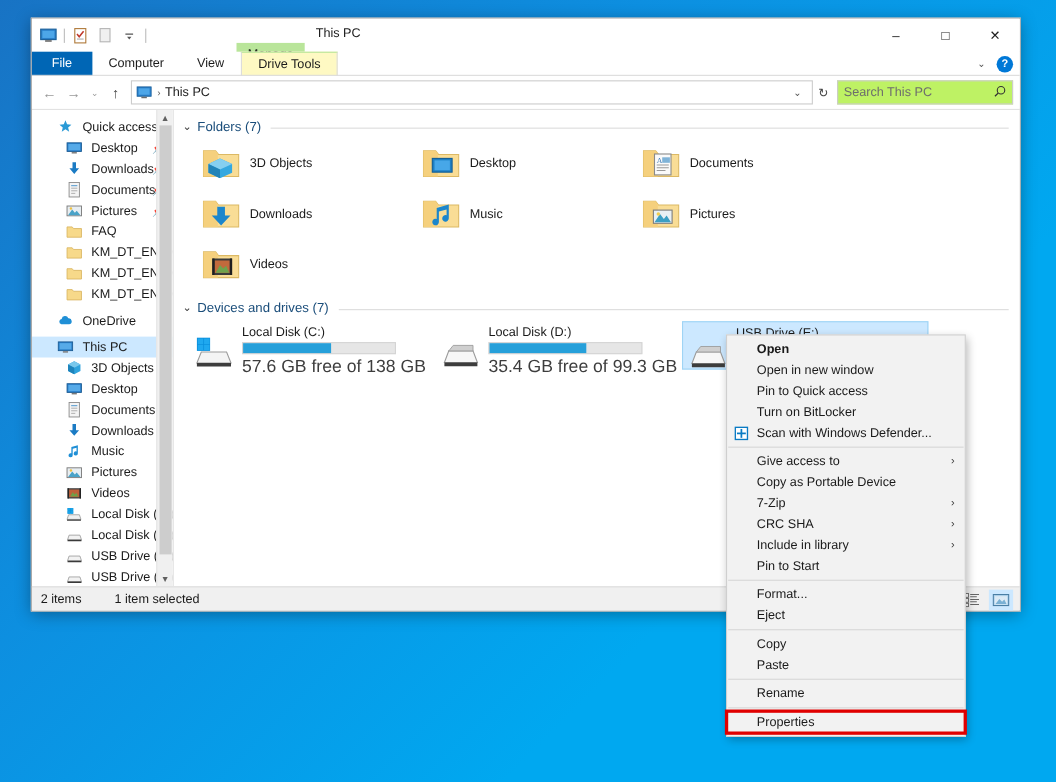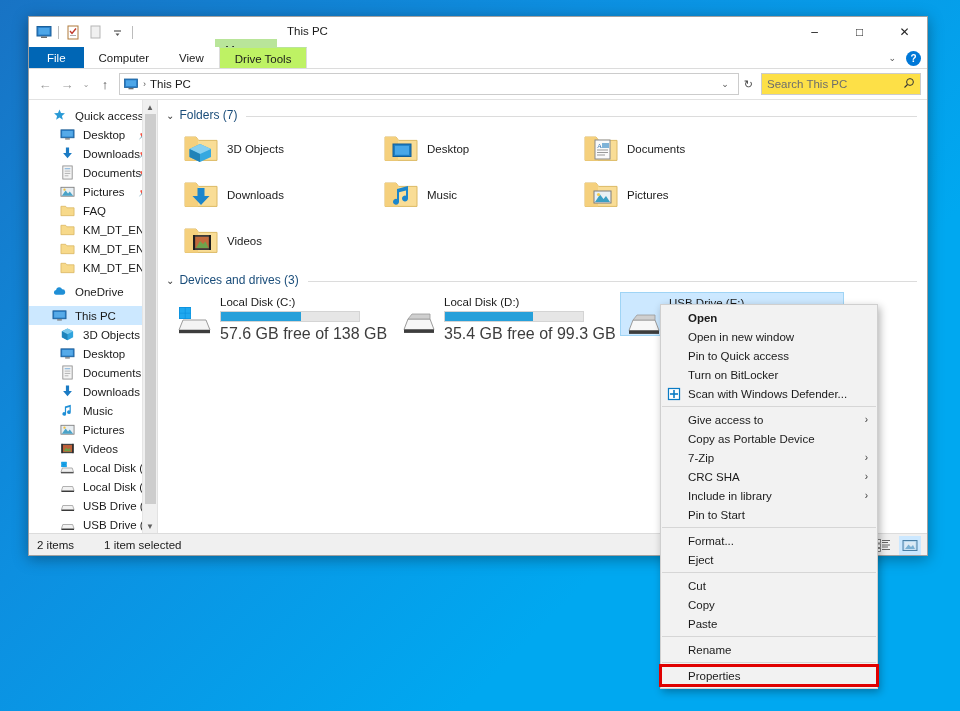--- a/index.html
+++ b/index.html
@@ -55,21 +55,21 @@
   .tabstrip {
     height: 22px; display: flex; align-items: stretch;
     background: #ffffff; flex: 0 0 22px; position: relative;
   }
   .tab {
     padding: 0 15px; display: flex; align-items: center;
     font-size: 11.5px; color: #1a1a1a; white-space: nowrap;
   }
   .tab.file { background: #0066b5; color: #ffffff; padding: 0 18px; }
   .tab.drive-tools {
-    background: #bef264; border-left: 1px solid #dcdcdc;
+    background: #fef9c3; border-left: 1px solid #dcdcdc;
     border-right: 1px solid #dcdcdc; border-top: 1px solid #b9e59a;
   }
   .ribbon-right {
     position: absolute; right: 6px; top: 0; height: 22px;
     display: flex; align-items: center; gap: 10px;
   }
   .chev-collapse { font-size: 9px; color: #555; }
   .help-btn {
     width: 15px; height: 15px; border-radius: 50%;
     background: #0078d7; color: #fff; font-size: 10px;
@@ -99,21 +99,21 @@
     padding: 0 4px; gap: 4px; margin-left: 2px;
   }
   .addr-pcicon { width: 15px; height: 15px; display: flex; align-items: center; }
   .addr-sep { font-size: 9px; color: #555; }
   .addr-text { font-size: 11.5px; color: #1a1a1a; }
   .addr-spacer { flex: 1; }
   .addr-chev { font-size: 9px; color: #555; padding: 0 5px; }
   .addr-refresh { font-size: 11px; color: #444; padding: 0 3px; }
   .searchbox {
     width: 160px; height: 22px; border: 1px solid #cccccc;
-    background: #fde047; display: flex; align-items: center;
+    background: #bef264; display: flex; align-items: center;
     padding: 0 5px; margin-left: 3px;
   }
   .search-ph { font-size: 11.5px; color: #6d6d6d; flex: 1; }
   .search-ico { font-size: 11px; color: #444; transform: scaleX(-1); }
 
   
   .winbody { flex: 1; display: flex; overflow: hidden; border-top: 1px solid #e2e2e2; }
 
   .navpane {
     width: 128px; background: #ffffff; position: relative;
@@ -640,21 +640,21 @@
                 <path d="M12 24 L16 17 L19 20 L21.5 17.5 L24.5 24 Z" fill="#6ea34c"></path>
                 <rect x="9" y="11" width="2" height="15" fill="#1f1f1f"></rect>
                 <rect x="25" y="11" width="2" height="15" fill="#1f1f1f"></rect>
               </svg></span>
             <span class="tile-lbl">Videos</span>
           </div>
         </div>
 
       <div class="grp-header" style="padding-top:10px;">
         <span class="grp-chev">⌄</span>
-        <span class="grp-title">Devices and drives (3)</span>
+        <span class="grp-title">Devices and drives (7)</span>
         <span class="grp-rule"></span>
       </div>
 
       <div class="drives-row" id="drives-row">
           <div class="drive-tile">
             <span style="padding-top: 8px;"><svg width="36" height="32" viewBox="0 0 36 32">
                 <path d="M7 17 L30 17 L34 27 H3 Z" fill="#f4f4f4" stroke="#9b9b9b" stroke-width="1"></path>
                 <path d="M3 27 h31 v3.2 H3 Z" fill="#3d3d3d"></path>
                 <rect x="3" y="4" width="12" height="12" fill="#0b90dd"></rect>
                 <rect x="3.8" y="4.8" width="5" height="5" fill="#1fa8ef"></rect>
@@ -778,23 +778,20 @@
     </div>
     <div class="cm-sep"></div>
     <div class="cmi">
       <span>Format...</span>
     </div>
     <div class="cmi">
       <span>Eject</span>
     </div>
     <div class="cm-sep"></div>
     <div class="cmi">
-      <span>Cut</span>
-    </div>
-    <div class="cmi">
       <span>Copy</span>
     </div>
     <div class="cmi">
       <span>Paste</span>
     </div>
     <div class="cm-sep"></div>
     <div class="cmi">
       <span>Rename</span>
     </div>
     <div class="cm-sep"></div>

